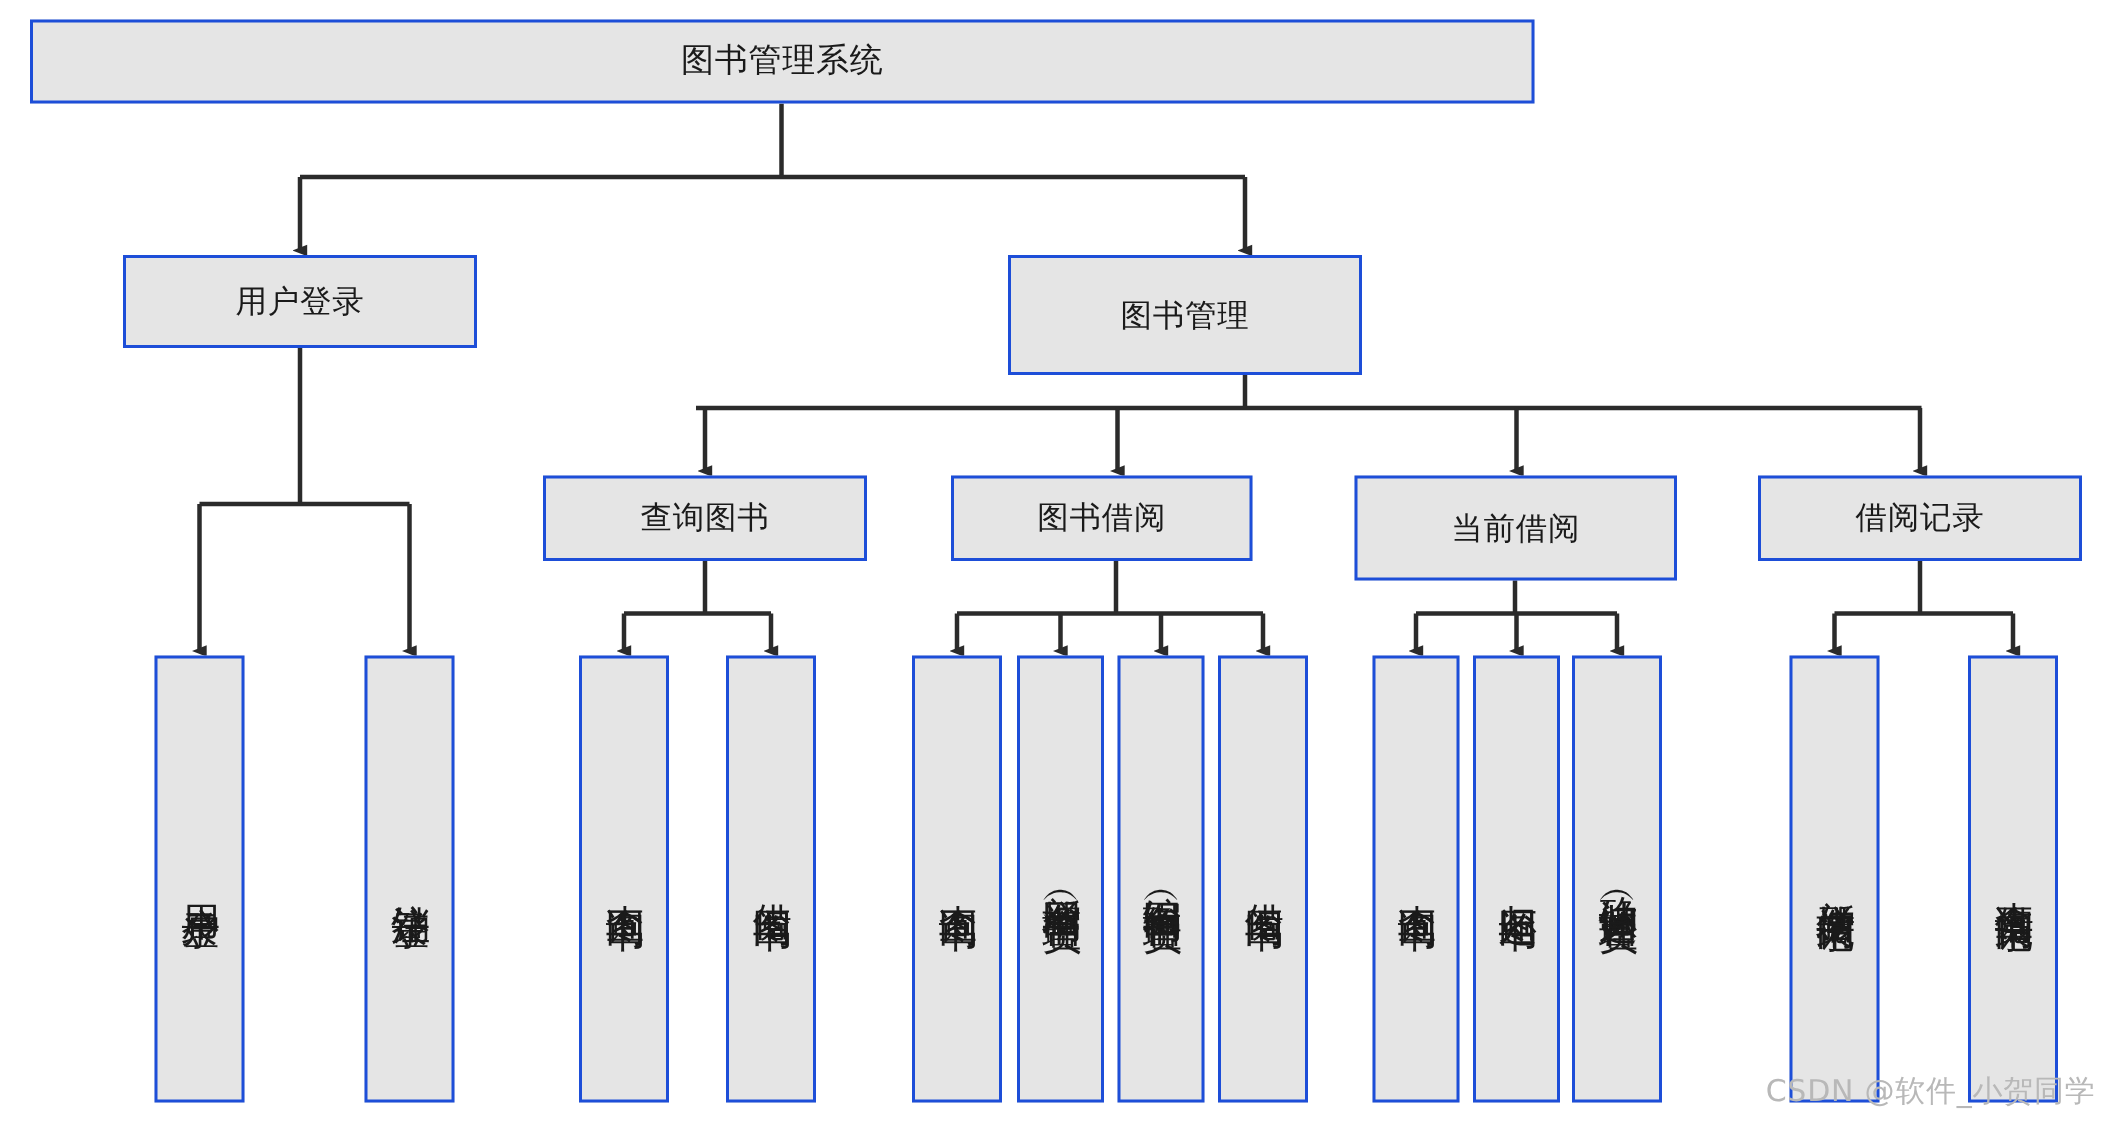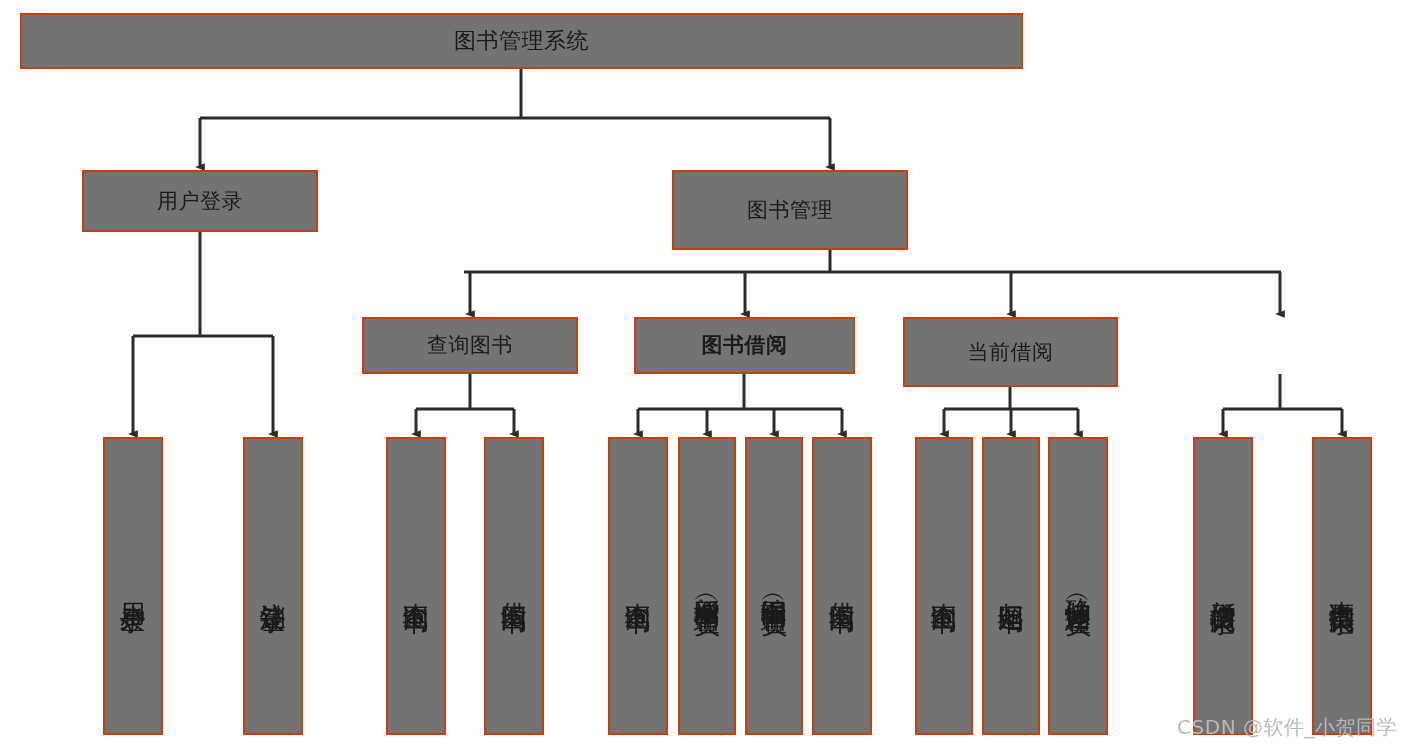--- a/index.html
+++ b/index.html
@@ -22,22 +22,22 @@
     position: absolute;
     left: 0;
     top: 0;
     width: 1405px;
     height: 747px;
     pointer-events: none;
   }
   .node {
     position: absolute;
     box-sizing: border-box;
-    background: #737373;
-    border: 2px solid #c2410c;
+    background: #e5e5e5;
+    border: 2px solid #1d4ed8;
     display: flex;
     align-items: center;
     justify-content: center;
     text-align: center;
     z-index: 2;
   }
   .node .lbl {
     display: block;
     line-height: 1.18;
     color: #1a1a1a;
@@ -126,25 +126,28 @@
   <div class="node horiz" id="n-user-login" style="left: 82px; top: 170px; width: 236px; height: 62px;">
     <span class="lbl">用户登录</span>
   </div>
   <div class="node horiz" id="n-book-manage" style="left: 672px; top: 170px; width: 236px; height: 80px;">
     <span class="lbl">图书管理</span>
   </div>
 
   <div class="node horiz" id="n-new-book-rec" style="left: 362px; top: 317px; width: 216px; height: 57px;">
     <span class="lbl">查询图书</span>
   </div>
-  <div class="node horiz" id="n-book-borrow" style="left: 634px; top: 317px; width: 221px; height: 57px; font-weight: bold;">
+  <div class="node horiz" id="n-book-borrow" style="left: 634px; top: 317px; width: 201px; height: 57px;">
     <span class="lbl">图书借阅</span>
   </div>
   <div class="node horiz" id="n-current-borrow" style="left: 903px; top: 317px; width: 215px; height: 70px;">
     <span class="lbl">当前借阅</span>
+  </div>
+  <div class="node horiz" id="n-borrow-record" style="left: 1172px; top: 317px; width: 216px; height: 57px;">
+    <span class="lbl">借阅记录</span>
   </div>
 
   <div id="leaf-host">
       <div class="node vert" id="leaf-user-login" style="left: 103px; top: 437px; width: 60px; height: 298px;">
         <span class="lbl">用户登录</span>
       </div>
       <div class="node vert" id="leaf-user-logout" style="left: 243px; top: 437px; width: 60px; height: 298px;">
         <span class="lbl">注销登录</span>
       </div>
       <div class="node vert" id="leaf-query-book-rec" style="left: 386px; top: 437px; width: 60px; height: 298px;">

